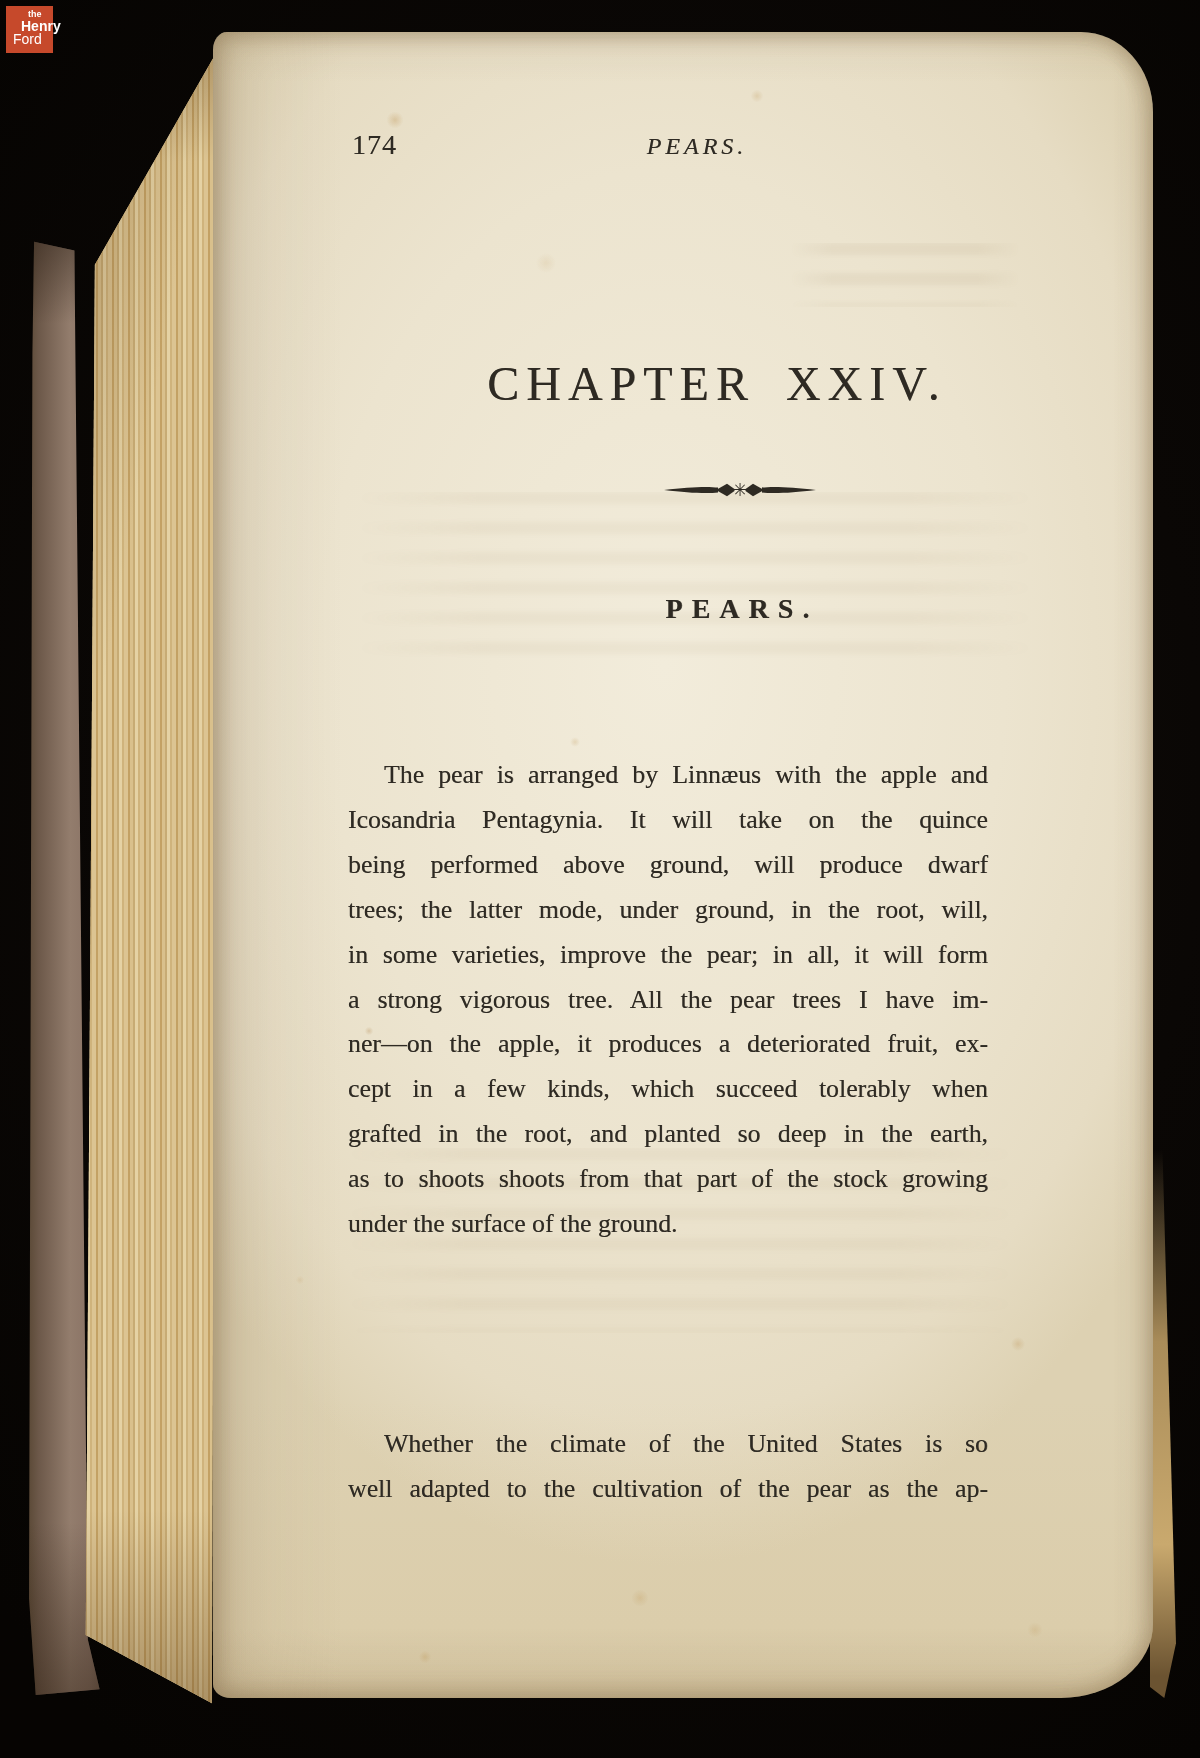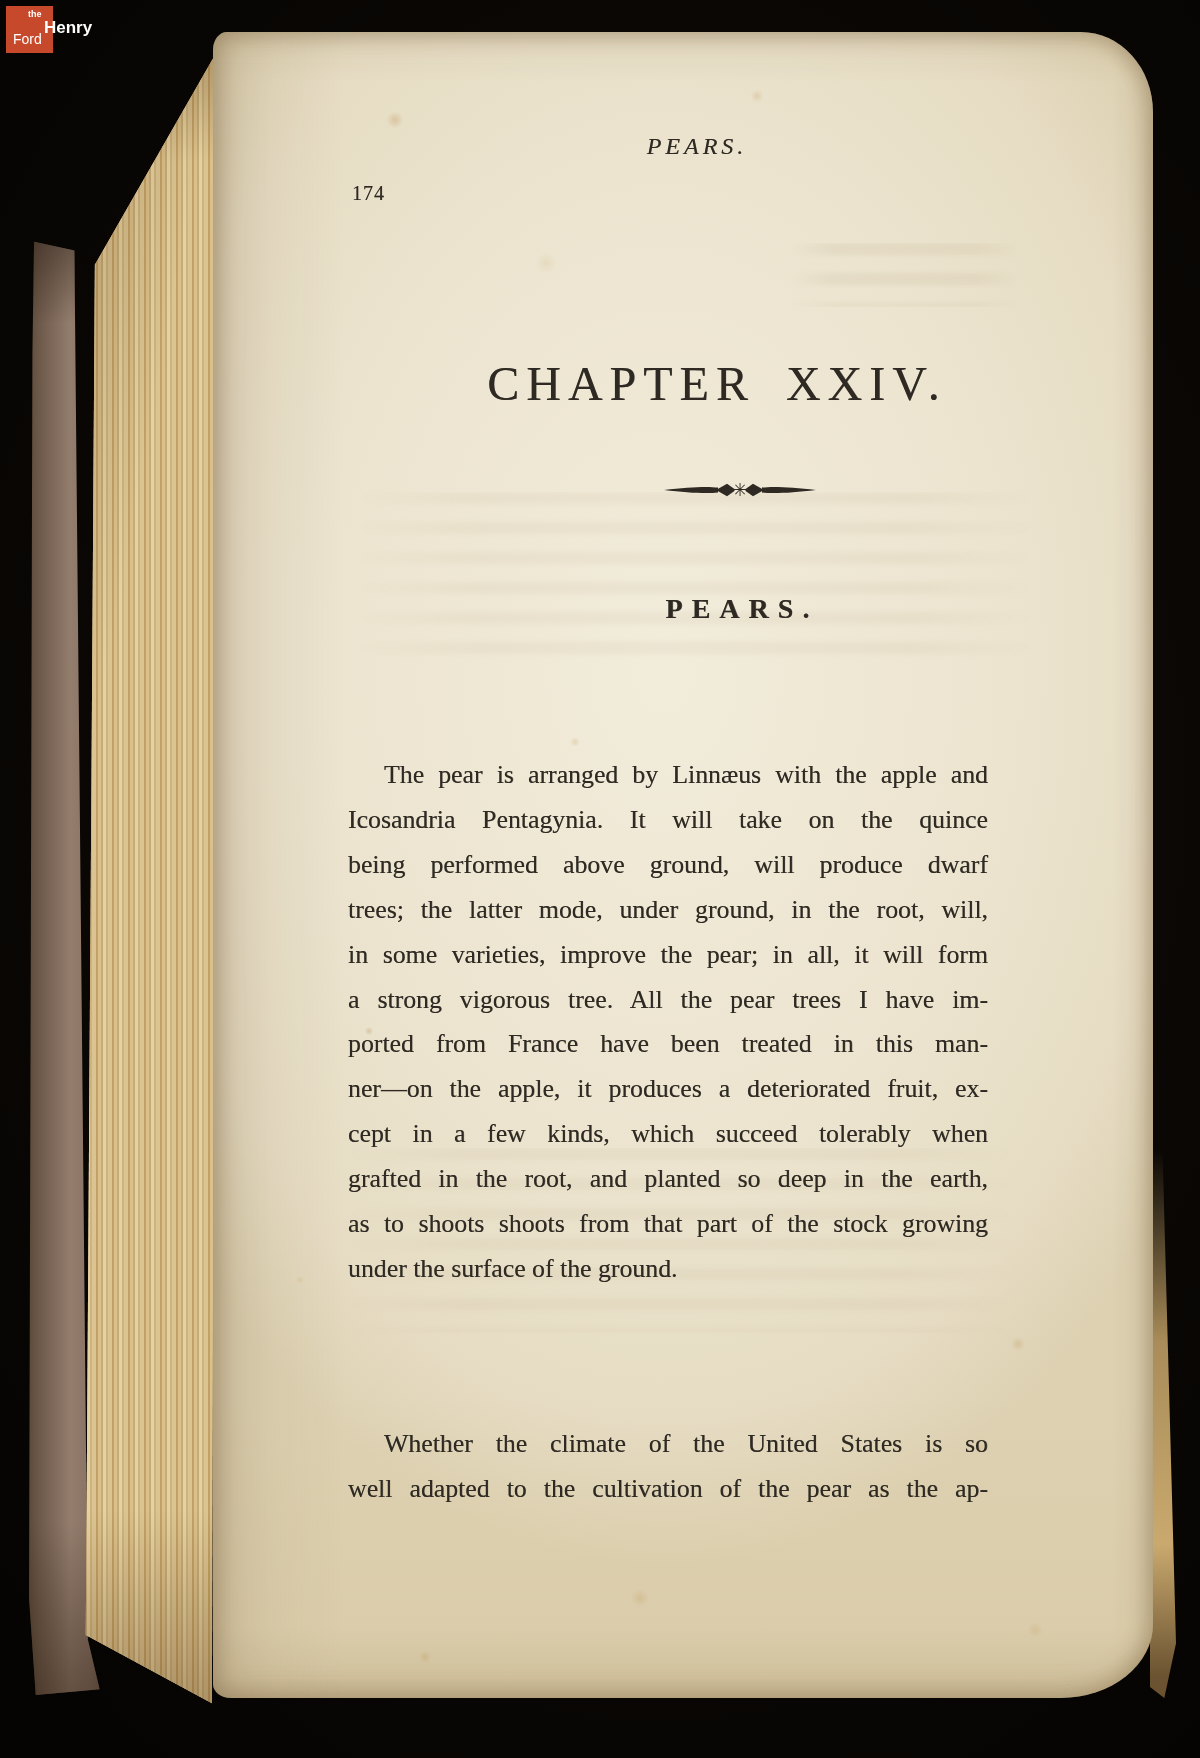--- a/index.html
+++ b/index.html
@@ -9,21 +9,21 @@
       radial-gradient(ellipse 900px 1200px at 55% 45%, #141009 0%, #0a0705 60%, #060402 100%);
     font-family:"Liberation Serif", serif;
   }
 
   
   .logo{
     position:absolute;left:6px;top:6px;width:47px;height:47px;
     background:#c6492b;color:#fff;font-family:"Liberation Sans", sans-serif;
   }
   .logo .w-the{position:absolute;left:22px;top:3px;font-size:9px;font-weight:bold;}
-  .logo .w-henry{position:absolute;left:15px;top:12px;font-size:17px;font-weight:bold;margin-left:23px;}
+  .logo .w-henry{position:absolute;left:15px;top:12px;font-size:14px;font-weight:bold;}
   .logo .w-ford{position:absolute;left:7px;top:25px;font-size:14px;font-weight:normal;}
 
   
   .spine{
     position:absolute;left:24px;top:236px;width:84px;height:1462px;
     background:
       linear-gradient(to bottom, rgba(40,28,18,.5) 0%, rgba(0,0,0,0) 6% 88%, rgba(40,25,12,.45) 100%),
       linear-gradient(to right, #54432f 0%, #6d594a 18%, #937d6d 55%, #8a7365 78%, #6f5b4c 100%);
     clip-path:polygon(12% 0.4%, 60% 1%, 76% 96%, 90% 99.4%, 14% 99.8%, 6% 93.2%, 10% 8%);
   }
@@ -89,21 +89,21 @@
     background:repeating-linear-gradient(to bottom, rgba(146,120,78,.16) 0 12px, rgba(0,0,0,0) 12px 30px);
     -webkit-mask-image:linear-gradient(to right, transparent, #000 18%, #000 82%, transparent);
             mask-image:linear-gradient(to right, transparent, #000 18%, #000 82%, transparent);
   }
   .ghost-a{left:790px;top:243px;width:230px;height:64px;}
   .ghost-b{left:355px;top:492px;width:680px;height:180px;opacity:.38;}
   .ghost-c{left:345px;top:1148px;width:670px;height:185px;opacity:.34;}
 
   
   .ink{color:#2e2a23;text-shadow:0.3px 0.3px 0.5px rgba(46,42,35,.55);}
-  .page-number{position:absolute;left:352px;top:130px;font-size:20px;line-height:30px;letter-spacing:1px;margin-top:48px;}
+  .page-number{position:absolute;left:352px;top:130px;font-size:28px;line-height:30px;letter-spacing:1px;}
   .running-header{
     position:absolute;left:597px;top:131px;width:200px;text-align:center;
     font-size:24px;line-height:30px;font-style:italic;letter-spacing:4px;
   }
   .chapter-title{
     position:absolute;left:477px;top:360px;width:480px;text-align:center;
     font-size:48px;line-height:48px;letter-spacing:7px;word-spacing:12px;
   }
   .ornament{position:absolute;left:660px;top:477px;width:160px;height:26px;}
   .section-heading{
@@ -158,21 +158,20 @@
   <div class="section-heading ink">PEARS.</div>
 
   <div class="paragraph para1 ink">
 
   <div class="bodyline indent">The pear is arranged by Linnæus with the apple and</div>
       <div class="bodyline">Icosandria Pentagynia. It will take on the quince</div>
       <div class="bodyline">being performed above ground, will produce dwarf</div>
       <div class="bodyline">trees; the latter mode, under ground, in the root, will,</div>
       <div class="bodyline">in some varieties, improve the pear; in all, it will form</div>
       <div class="bodyline">a strong vigorous tree. All the pear trees I have im-</div>
-      <div class="bodyline">ported from France have been treated in this man-</div>
       <div class="bodyline">ner—on the apple, it produces a deteriorated fruit, ex-</div>
       <div class="bodyline">cept in a few kinds, which succeed tolerably when</div>
       <div class="bodyline">grafted in the root, and planted so deep in the earth,</div>
       <div class="bodyline">as to shoots shoots from that part of the stock growing</div>
       <div class="bodyline noju">under the surface of the ground.</div>
     </div>
 
   <div class="paragraph para2 ink">
 
   <div class="bodyline indent">Whether the climate of the United States is so</div>

